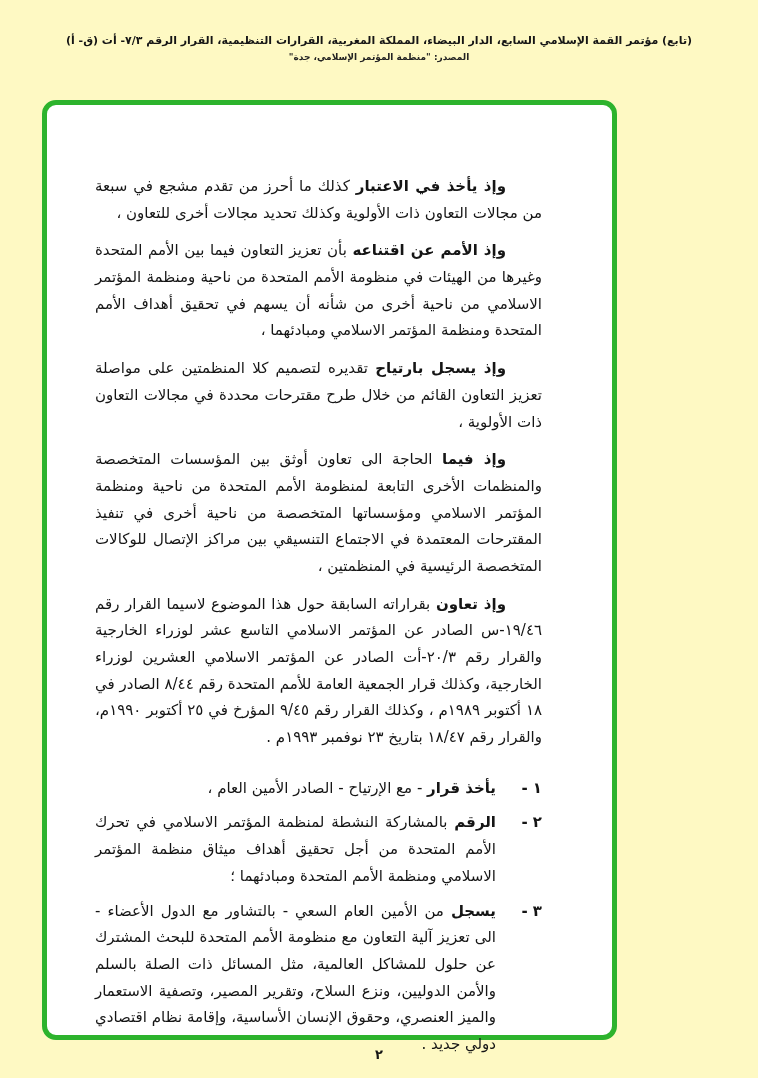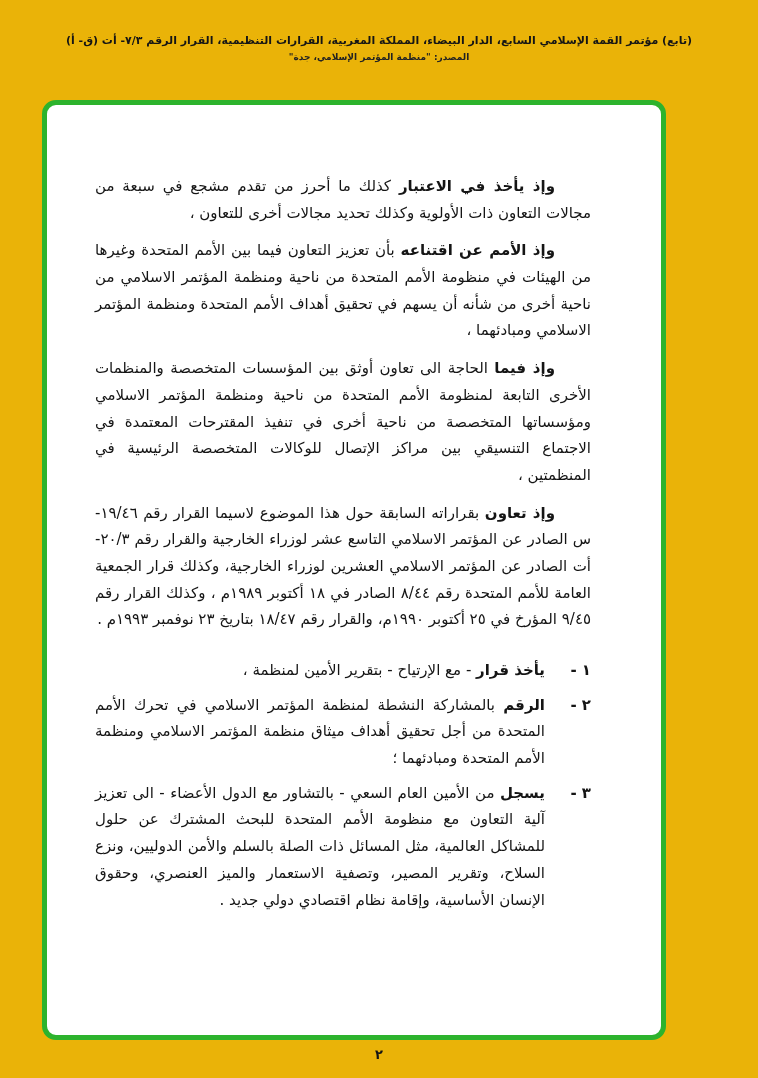--- a/index.html
+++ b/index.html
@@ -1,20 +1,20 @@
 <!DOCTYPE html>
 <html lang="ar"><head>
 <meta charset="utf-8">
 <style>
   html, body { margin: 0; padding: 0; background: #ffffff; }
   .page {
     position: relative;
     width: 758px;
     height: 1078px;
-    background: #eab308;
+    background: #fef9c3;
     overflow: hidden;
     font-family: "DejaVu Sans", sans-serif;
     color: #151515;
   }
   .doc-header {
     padding-top: 34px;
     text-align: center;
     direction: rtl;
   }
   .doc-header .title-line {
@@ -27,21 +27,21 @@
   .doc-header .source-line {
     font-size: 9px;
     font-weight: bold;
     margin-top: 3px;
     color: #222;
   }
   .frame {
     position: absolute;
     left: 42px;
     top: 100px;
-    width: 624px;
+    width: 575px;
     height: 940px;
     border: 5px solid #2db32d;
     border-radius: 14px;
     box-sizing: border-box;
     background: #ffffff;
   }
   .content {
     direction: rtl;
     text-align: justify;
     padding: 68px 70px 0 48px;
@@ -97,38 +97,42 @@
       <p class="para">
         <span class="lead">وإذ يأخذ في الاعتبار</span>
         <span>كذلك ما أحرز من تقدم مشجع في سبعة من مجالات التعاون ذات الأولوية وكذلك تحديد مجالات أخرى للتعاون ،</span>
       </p>
 
       <p class="para">
         <span class="lead">وإذ الأمم عن اقتناعه</span>
         <span>بأن تعزيز التعاون فيما بين الأمم المتحدة وغيرها من الهيئات في منظومة الأمم المتحدة من ناحية ومنظمة المؤتمر الاسلامي من ناحية أخرى من شأنه أن يسهم في تحقيق أهداف الأمم المتحدة ومنظمة المؤتمر الاسلامي ومبادئهما ،</span>
       </p>
 
+      <p class="para">
+        <span class="lead">وإذ يسجل بارتياح</span>
+        <span>تقديره لتصميم كلا المنظمتين على مواصلة تعزيز التعاون القائم من خلال طرح مقترحات محددة في مجالات التعاون ذات الأولوية ،</span>
+      </p>
 
       <p class="para">
         <span class="lead">وإذ فيما</span>
         <span>الحاجة الى تعاون أوثق بين المؤسسات المتخصصة والمنظمات الأخرى التابعة لمنظومة الأمم المتحدة من ناحية ومنظمة المؤتمر الاسلامي ومؤسساتها المتخصصة من ناحية أخرى في تنفيذ المقترحات المعتمدة في الاجتماع التنسيقي بين مراكز الإتصال للوكالات المتخصصة الرئيسية في المنظمتين ،</span>
       </p>
 
       <p class="para">
         <span class="lead">وإذ تعاون</span>
         <span>بقراراته السابقة حول هذا الموضوع لاسيما القرار رقم ١٩/٤٦-س الصادر عن المؤتمر الاسلامي التاسع عشر لوزراء الخارجية والقرار رقم ٢٠/٣-أت الصادر عن المؤتمر الاسلامي العشرين لوزراء الخارجية، وكذلك قرار الجمعية العامة للأمم المتحدة رقم ٨/٤٤ الصادر في ١٨ أكتوبر ١٩٨٩م ، وكذلك القرار رقم ٩/٤٥ المؤرخ في ٢٥ أكتوبر ١٩٩٠م، والقرار رقم ١٨/٤٧ بتاريخ ٢٣ نوفمبر ١٩٩٣م .</span>
       </p>
 
       <div class="items">
 
         <div class="item">
           <span class="item-num">١ -</span>
           <span class="item-body">
             <span class="lead">يأخذ قرار</span>
-            <span>- مع الإرتياح - بتقرير الأمين لمنظمة ،</span>
+            <span>- مع الإرتياح - الصادر الأمين العام ،</span>
           </span>
         </div>
 
         <div class="item">
           <span class="item-num">٢ -</span>
           <span class="item-body">
             <span class="lead">الرقم</span>
             <span>بالمشاركة النشطة لمنظمة المؤتمر الاسلامي في تحرك الأمم المتحدة من أجل تحقيق أهداف ميثاق منظمة المؤتمر الاسلامي ومنظمة الأمم المتحدة ومبادئهما ؛</span>
           </span>
         </div>

